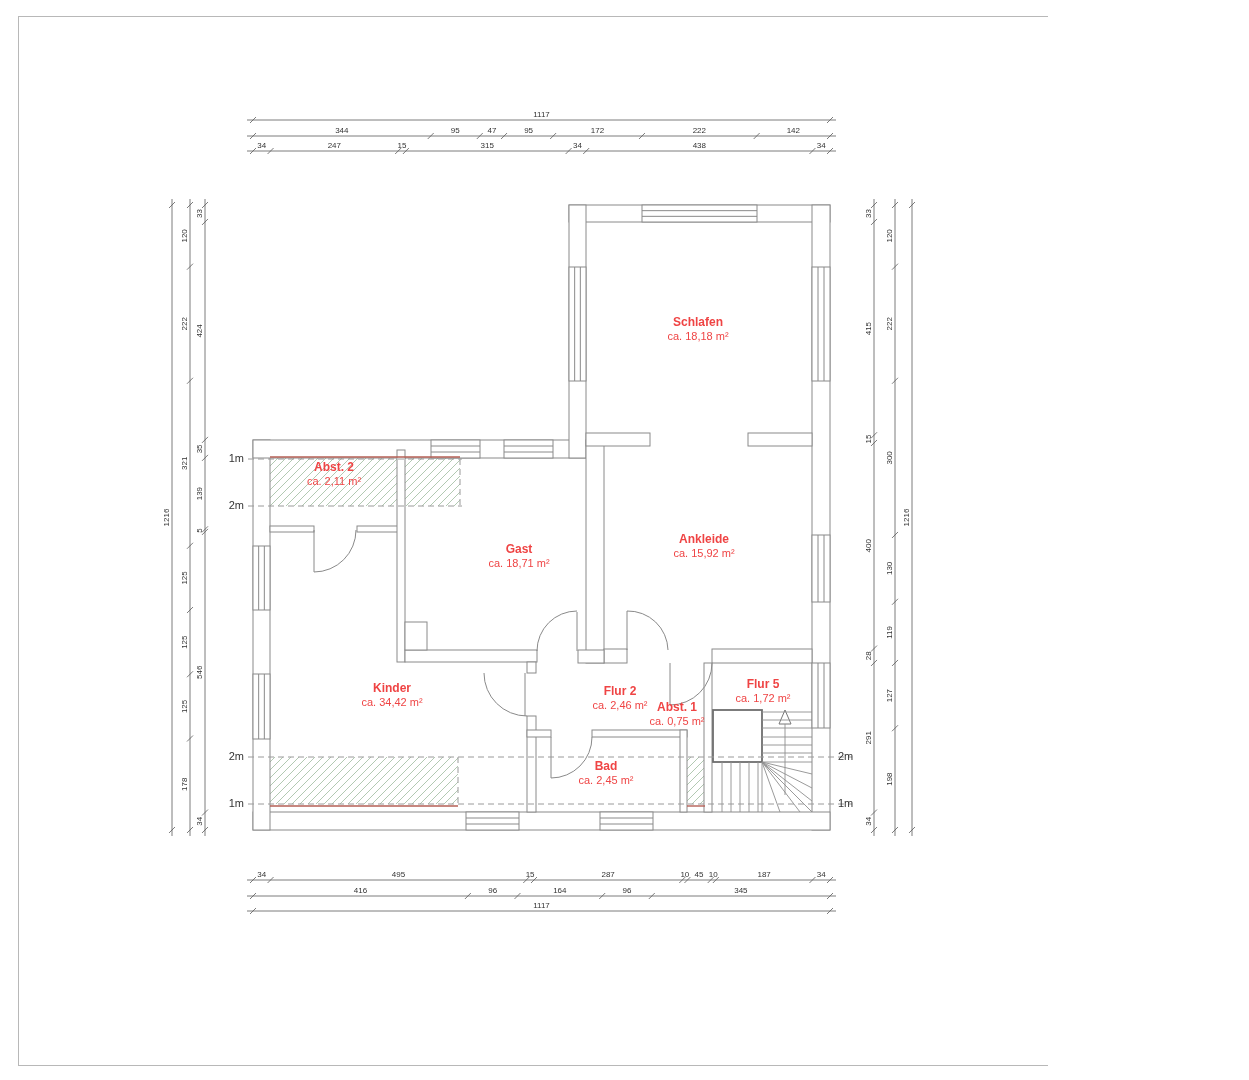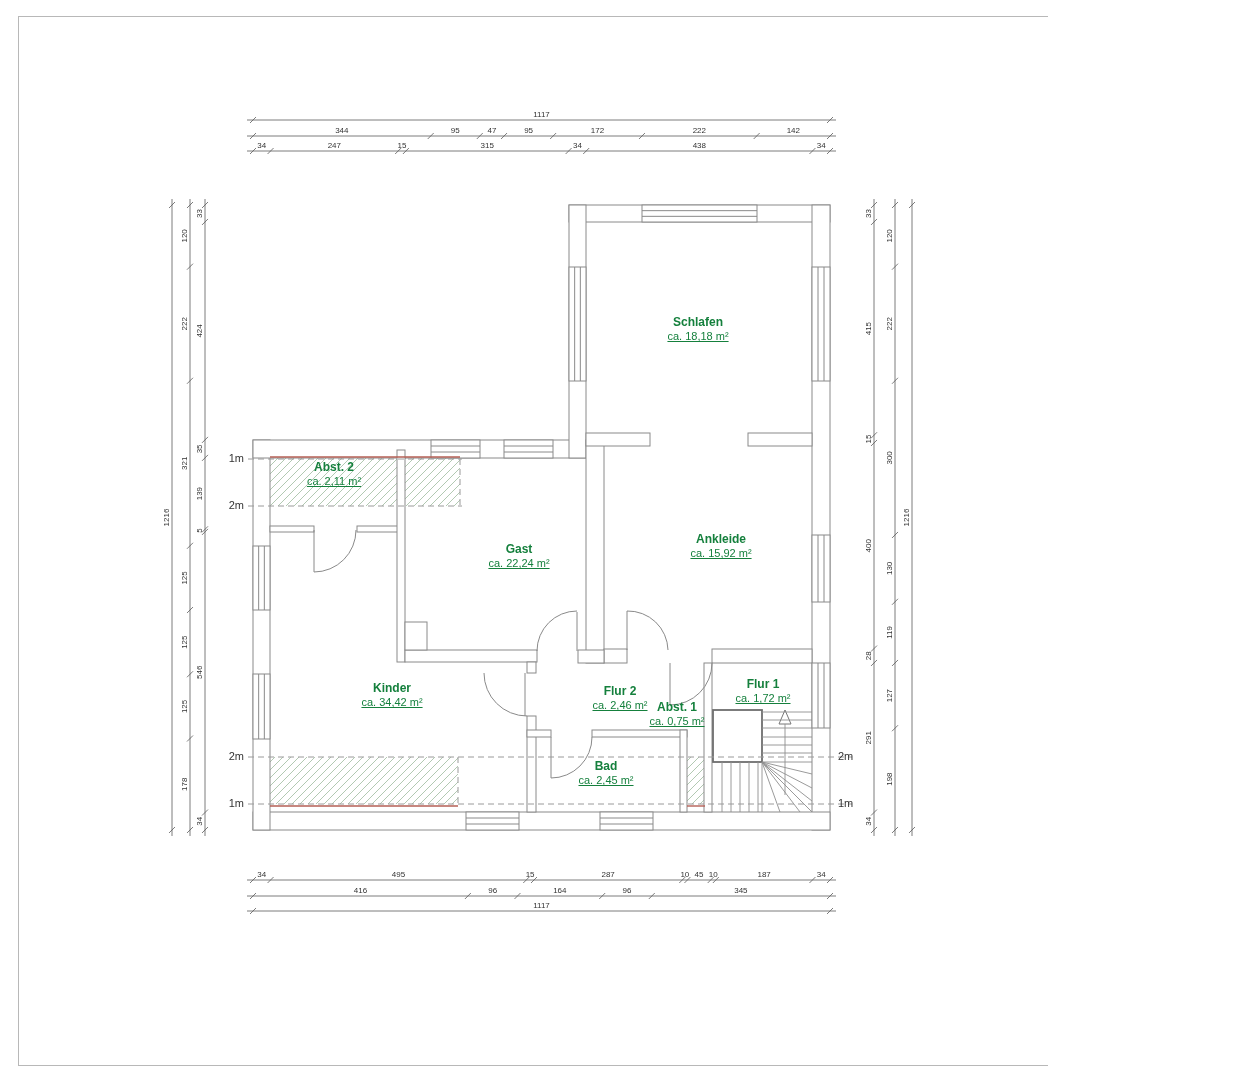--- a/index.html
+++ b/index.html
@@ -11,23 +11,23 @@
   .wall{fill:#ffffff;stroke:#8a8a8a;stroke-width:1;}
   .wallthick{fill:#ffffff;stroke:#6e6e6e;stroke-width:1.8;}
   .win{fill:#ffffff;stroke:#8a8a8a;stroke-width:1;}
   .thin{stroke:#8a8a8a;stroke-width:1;fill:none;}
   .stair{stroke:#8f8f8f;stroke-width:0.9;fill:none;}
   .dim{stroke:#5a5a5a;stroke-width:0.8;}
   .dimtxt{font:8px "Liberation Sans",sans-serif;fill:#333;}
   .dash{stroke:#9a9a9a;stroke-width:1;stroke-dasharray:6 4;fill:none;}
   .red{stroke:#b55f55;stroke-width:1.4;fill:none;}
   .hatch{fill:url(#p50);stroke:none;}
-  .room{position:absolute;transform:translateX(-50%);text-align:center;color:#15803d;white-space:nowrap;}
+  .room{position:absolute;transform:translateX(-50%);text-align:center;color:#ef4444;white-space:nowrap;}
   .room .nm{display:block;font:bold 12px "Liberation Sans",sans-serif;}
-  .room .ar{display:block;font:11px "Liberation Sans",sans-serif;margin-top:1px;text-decoration:underline;}
+  .room .ar{display:block;font:11px "Liberation Sans",sans-serif;margin-top:1px;}
   .marker{position:absolute;font:11px "Liberation Sans",sans-serif;color:#333;white-space:nowrap;}
   .mleft{width:46px;text-align:right;}
   .legend-label{position:absolute;font:9.5px "Liberation Sans",sans-serif;color:#444;white-space:nowrap;}
   .swatch{position:absolute;width:22px;height:23px;border:1px solid #9a9a9a;box-sizing:border-box;}
   .sw-50{background:repeating-linear-gradient(135deg,#ffffff 0 4px,#b2c9b2 4px 5px);}
   .sw-25{background:repeating-linear-gradient(45deg,#ffffff 0 4px,#afc3d6 4px 5px);}
   .sw-0{background:repeating-linear-gradient(180deg,#ffffff 0 4px,#c27a72 4px 5px);}
 </style>
 </head>
 <body>
@@ -374,40 +374,40 @@
   </svg>
 
   <div class="page-frame"></div>
 
   <div class="room" style="left:698px;top:315px">
     <span class="nm">Schlafen</span>
     <span class="ar">ca. 18,18 m²</span>
   </div>
   <div class="room" style="left:519px;top:542px">
     <span class="nm">Gast</span>
-    <span class="ar">ca. 22,24 m²</span>
-  </div>
-  <div class="room" style="left:721px;top:532px">
+    <span class="ar">ca. 18,71 m²</span>
+  </div>
+  <div class="room" style="left:704px;top:532px">
     <span class="nm">Ankleide</span>
     <span class="ar">ca. 15,92 m²</span>
   </div>
   <div class="room" style="left:334px;top:460px">
     <span class="nm">Abst. 2</span>
     <span class="ar">ca. 2,11 m²</span>
   </div>
   <div class="room" style="left:392px;top:681px">
     <span class="nm">Kinder</span>
     <span class="ar">ca. 34,42 m²</span>
   </div>
   <div class="room" style="left:620px;top:684px">
     <span class="nm">Flur 2</span>
     <span class="ar">ca. 2,46 m²</span>
   </div>
   <div class="room" style="left:763px;top:677px">
-    <span class="nm">Flur 1</span>
+    <span class="nm">Flur 5</span>
     <span class="ar">ca. 1,72 m²</span>
   </div>
   <div class="room" style="left:677px;top:700px">
     <span class="nm">Abst. 1</span>
     <span class="ar">ca. 0,75 m²</span>
   </div>
   <div class="room" style="left:606px;top:759px">
     <span class="nm">Bad</span>
     <span class="ar">ca. 2,45 m²</span>
   </div>

